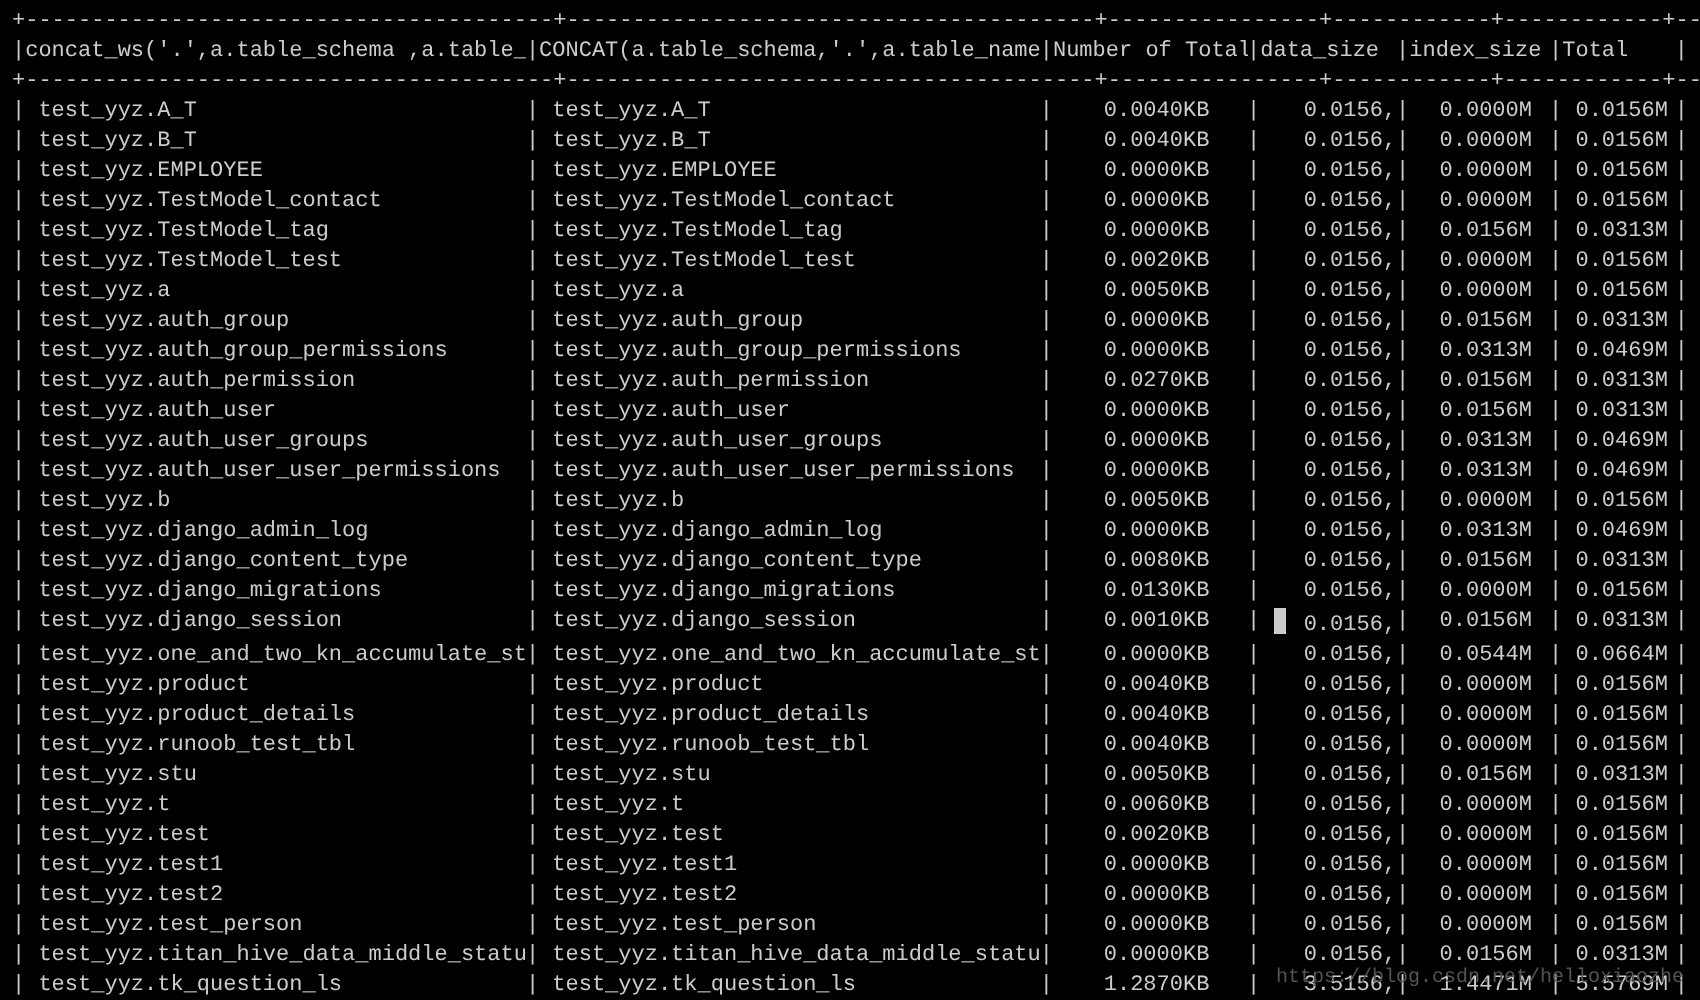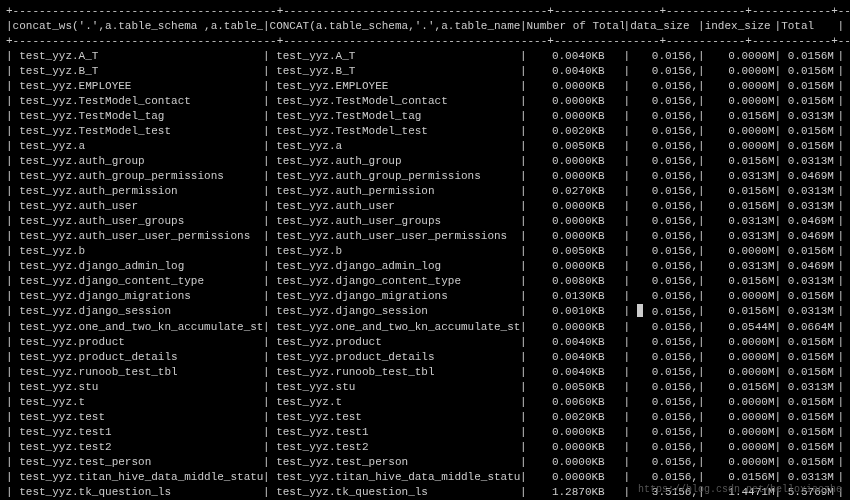--- a/index.html
+++ b/index.html
@@ -25,21 +25,21 @@
     color: #cccccc;
   }
   .cell {
     overflow: hidden;
     white-space: pre;
   }
   .c0 { width: 258px; }
   .c1 { width: 258px; }
   .c2 { width: 100px; text-align: center; }
   .c3 { width: 70px; text-align: right; }
-  .c4 { width: 72px; text-align: right; }
+  .c4 { width: 72px; text-align: center; }
   .c5 { width: 58px; text-align: left; }
   .hdr .c2, .hdr .c3, .hdr .c4, .hdr .c5 { text-align: left; }
   .sep {
     color: #cccccc;
     letter-spacing: 0;
   }
   .cursor {
     display: inline-block;
     width: 6px;
     height: 13px;

